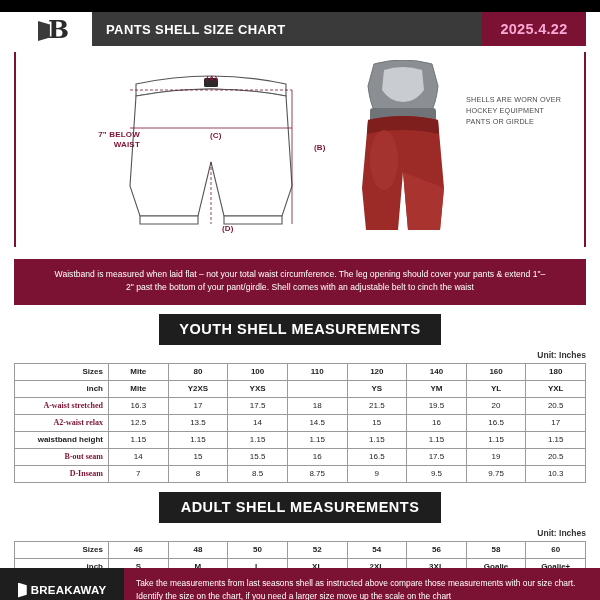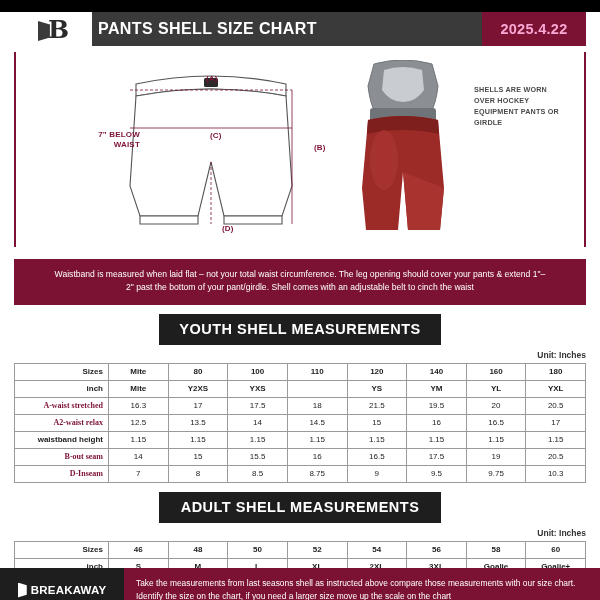--- a/index.html
+++ b/index.html
@@ -34,22 +34,22 @@
   }
   .logo-mark .wing{
     display:inline-block;width:12px;height:20px;
     background:#3a3a3a;
     clip-path:polygon(0 0,100% 18%,100% 82%,0 100%);
     margin-right:-2px;vertical-align:middle;
   }
   .title-bar{
     flex:1;background:#3a3a3a;color:#ffffff;
     display:flex;align-items:center;
-    padding-left:6px;
-    font-size:16px;font-weight:bold;letter-spacing:.4px;
+    padding-left:14px;
+    font-size:13px;font-weight:bold;letter-spacing:.4px;
   }
   .date-bar{
     width:104px;background:#7c1233;color:#f9a8d4;
     display:flex;align-items:center;justify-content:center;
     font-size:14.5px;font-weight:bold;letter-spacing:.3px;
   }
   
   .diagram{
     position:relative;
     height:195px;
@@ -70,24 +70,23 @@
   }
   .lbl-A{left:192px;top:22px;}
   .lbl-B{left:300px;top:91px;}
   .lbl-C{left:196px;top:79px;}
   .lbl-D{left:208px;top:172px;}
   .lbl-waist{left:72px;top:78px;width:54px;text-align:right;line-height:1.25;}
   .photo{
     position:absolute;left:330px;top:8px;width:118px;height:180px;
   }
   .note-right{
-    position:absolute;left:452px;top:32px;width:96px;
-    font-size:7.2px;color:#4a4a4a;line-height:1.55;font-weight:bold;
+    position:absolute;left:452px;top:42px;width:96px;
+    font-size:7.2px;color:#4a4a4a;line-height:1.55;font-weight:normal;
     letter-spacing:.2px;
-    margin-left:8px;
   }
   
   .maroon-note{
     background:#7c1233;color:#ffffff;
     text-align:center;
     font-size:8.6px;line-height:1.55;
     padding:9px 40px 10px;
     margin-top:12px;
   }
   

